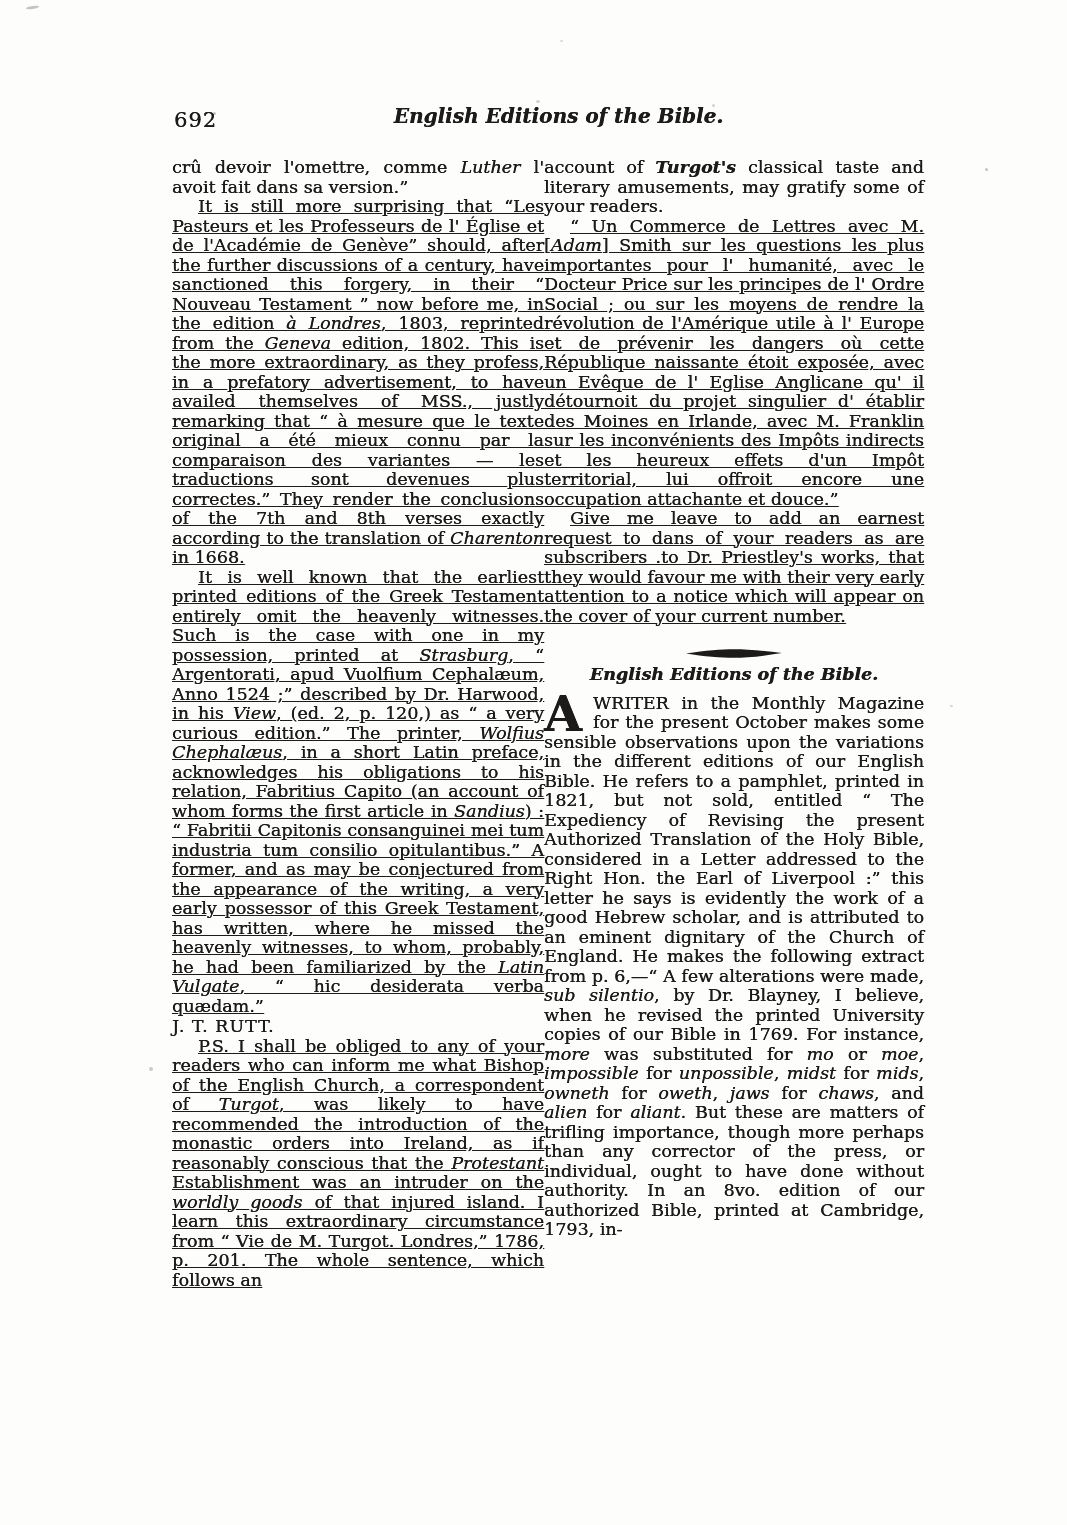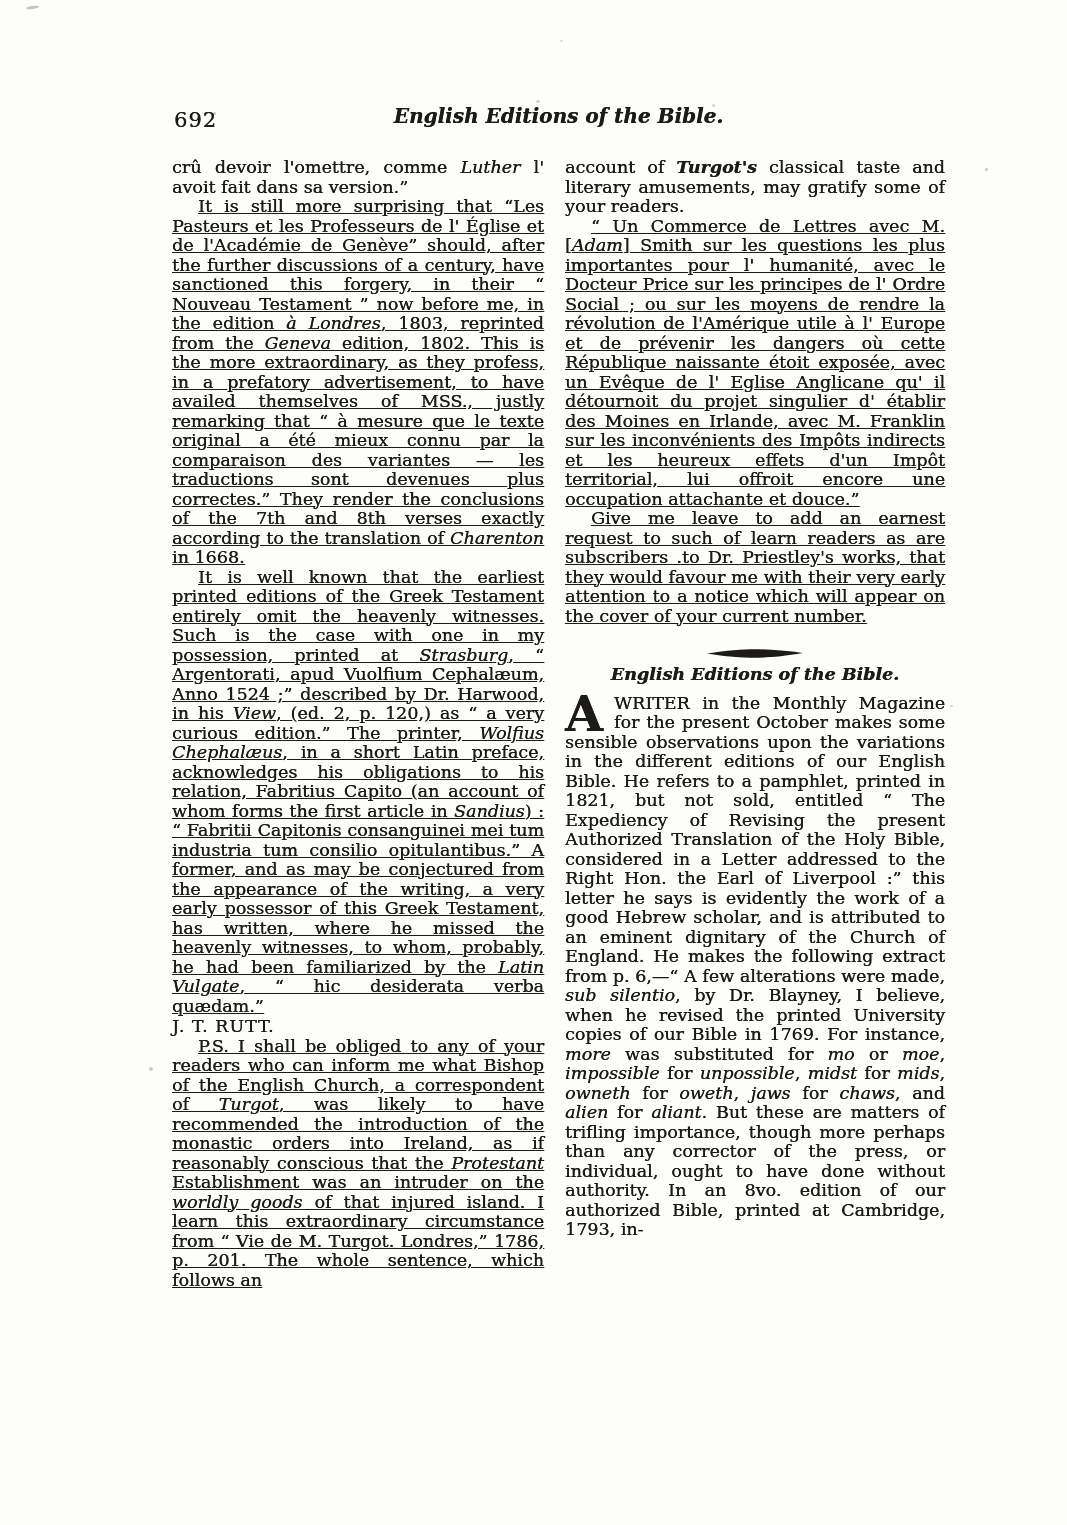--- a/index.html
+++ b/index.html
@@ -23,21 +23,21 @@
   }
   .running-title {
     text-align:center;
     font-style:italic; font-weight:bold;
     font-size:20px;
     text-shadow:0.3px 0 0 currentColor;
   }
   
   .columns {
     position:absolute; left:172px; top:158px;
-    display:flex; gap:21px;
+    display:flex; 
     font-size:17.5px; line-height:19.5px;
     text-shadow:0.3px 0 0 currentColor;
   }
   .col-left  { width:372px; }
   .col-right { width:380px; }
   .col p { margin:0; text-align:justify; }
   .indent { text-indent:26px;text-decoration:underline; }
   .ps { margin-top:12px; }
   i.b { font-weight:bold;margin-top:16px; }
   .signature {
@@ -107,21 +107,21 @@
         <p class="para indent">It is well known that the earliest printed editions of the Greek Testament entirely omit the heavenly witnesses.  Such is the case with one in my possession, printed at <i>Strasburg</i>, “ Argentorati, apud Vuolfium Cephalæum, Anno 1524 ;” described by Dr. Harwood, in his <i>View</i>, (ed. 2, p. 120,) as “ a very curious edition.” The printer, <i>Wolfius Chephalæus</i>, in a short Latin preface, acknowledges his obligations to his relation, Fabritius Capito (an account of whom forms the first article in <i>Sandius</i>) : “ Fabritii Capitonis consanguinei mei tum industria tum consilio opitulantibus.”  A former, and as may be conjectured from the appearance of the writing, a very early possessor of this Greek Testament, has written, where he missed the heavenly witnesses, to whom, probably, he had been familiarized by the <i>Latin Vulgate</i>, “ hic desiderata verba quædam.”</p>
         <p class="para signature">J. T. RUTT.</p>
         <p class="para indent ps">P.S. I shall be obliged to any of your readers who can inform me what Bishop of the English Church, a correspondent of <i>Turgot</i>, was likely to have recommended the introduction of the monastic orders into Ireland, as if reasonably conscious that the <i>Protestant</i> Establishment was an intruder on the <i>worldly goods</i> of that injured island.  I learn this extraordinary circumstance from “ Vie de M. Turgot.  Londres,” 1786, p. 201. The whole sentence, which follows an</p>
       </div>
 
     <div class="col col-right">
       <div>
 
       <p class="para">account of <i class="b">Turgot's</i> classical taste and literary amusements, may gratify some of your readers.</p>
           <p class="para indent">“ Un Commerce de Lettres avec M. [<i>Adam</i>] Smith sur les questions les plus importantes pour l' humanité, avec le Docteur Price sur les principes de l' Ordre Social ; ou sur les moyens de rendre la révolution de l'Amérique utile à l' Europe et de prévenir les dangers où cette République naissante étoit exposée, avec un Evêque de l' Eglise Anglicane qu' il détournoit du projet singulier d' établir des Moines en Irlande, avec M. Franklin sur les inconvénients des Impôts indirects et les heureux effets d'un Impôt territorial, lui offroit encore une occupation attachante et douce.”</p>
-          <p class="para indent ps">Give me leave to add an earnest request to such of learn readers as are subscribers .to Dr. Priestley's works, that they would favour me with their very early attention to a notice which will appear on the cover of your current number.</p>
+          <p class="para indent ps">Give me leave to add an earnest request to dans of your readers as are subscribers .to Dr. Priestley's works, that they would favour me with their very early attention to a notice which will appear on the cover of your current number.</p>
         </div>
 
       <div class="divider">
         <svg width="96" height="9" viewBox="0 0 96 9">
           <path d="M0,4.5 C20,1.4 35,0.2 48,0.2 C61,0.2 78,1.6 96,4.1 C76,7.4 61,8.8 48,8.8 C35,8.8 18,7.4 0,4.5 Z" fill="currentColor"></path>
         </svg>
       </div>
 
       <h3 class="article-heading">English Editions of the Bible.</h3>
 

